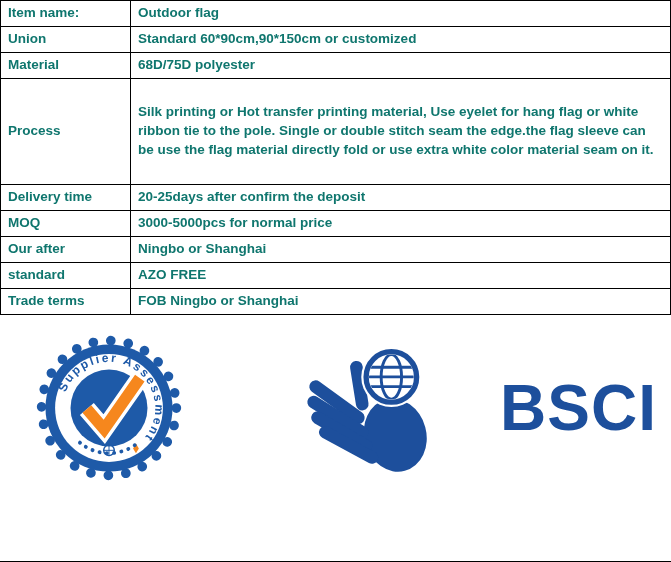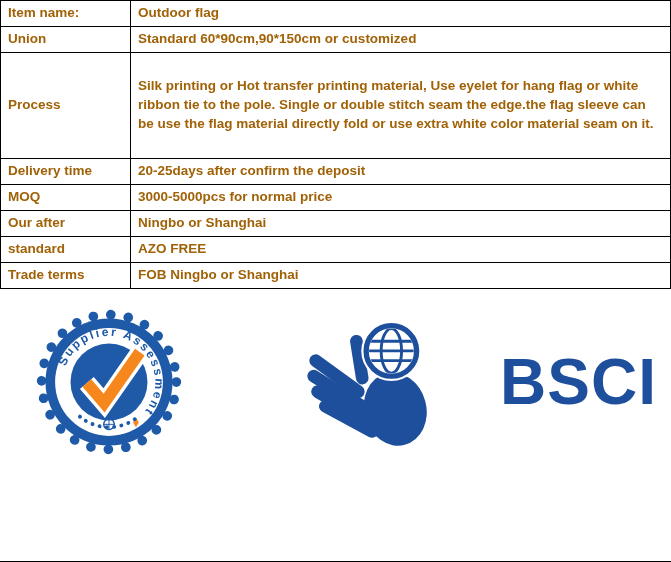--- a/index.html
+++ b/index.html
@@ -6,21 +6,21 @@
   html,body { background:#fff; }
   body { font-family:"Liberation Sans", sans-serif; }
   .page {
     width:671px; height:562px; background:#fff;
     border-bottom:1px solid #000;
     overflow:hidden;
   }
   table.spec { width:671px; border-collapse:collapse; table-layout:fixed; }
   table.spec td {
     border:1px solid #000;
-    font-weight:bold; font-size:13.5px; color:#a16207;
+    font-weight:bold; font-size:13.5px; color:#0f766e;
     padding:3px 7px; vertical-align:middle; line-height:1.4;
   }
   td.label { width:130px; }
   tr.row-normal  { height:26px; }
   tr.row-process { height:106px; }
   tr.row-payment { height:46px; }
   .logos {
     display:flex; align-items:center;
     padding:10px 0 0 32px; height:176px;
   }
@@ -39,20 +39,24 @@
 
   <table class="spec">
     <tbody>
       <tr class="row-normal">
         <td class="label">Item name:</td>
         <td class="value">Outdoor flag</td>
       </tr>
       <tr class="row-normal">
         <td class="label">Union</td>
         <td class="value">Standard 60*90cm,90*150cm or customized</td>
+      </tr>
+      <tr class="row-normal">
+        <td class="label">Material</td>
+        <td class="value">68D/75D polyester</td>
       </tr>
       <tr class="row-process">
         <td class="label">Process</td>
         <td class="value">Silk printing or Hot transfer printing material, Use eyelet for hang flag or white ribbon tie to the pole. Single or double stitch seam the edge.the flag sleeve can be use the flag material directly fold or use extra white color material seam on it.</td>
       </tr>
       <tr class="row-normal">
         <td class="label">Delivery time</td>
         <td class="value">20-25days after confirm the deposit</td>
       </tr>
       <tr class="row-normal">

